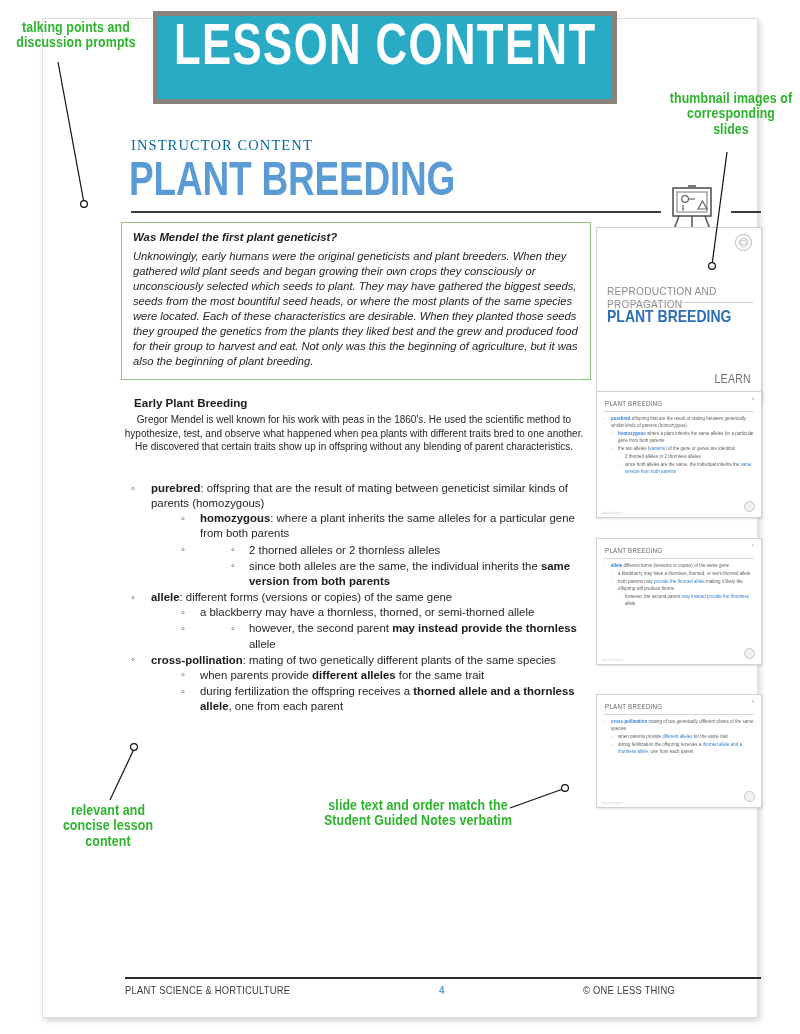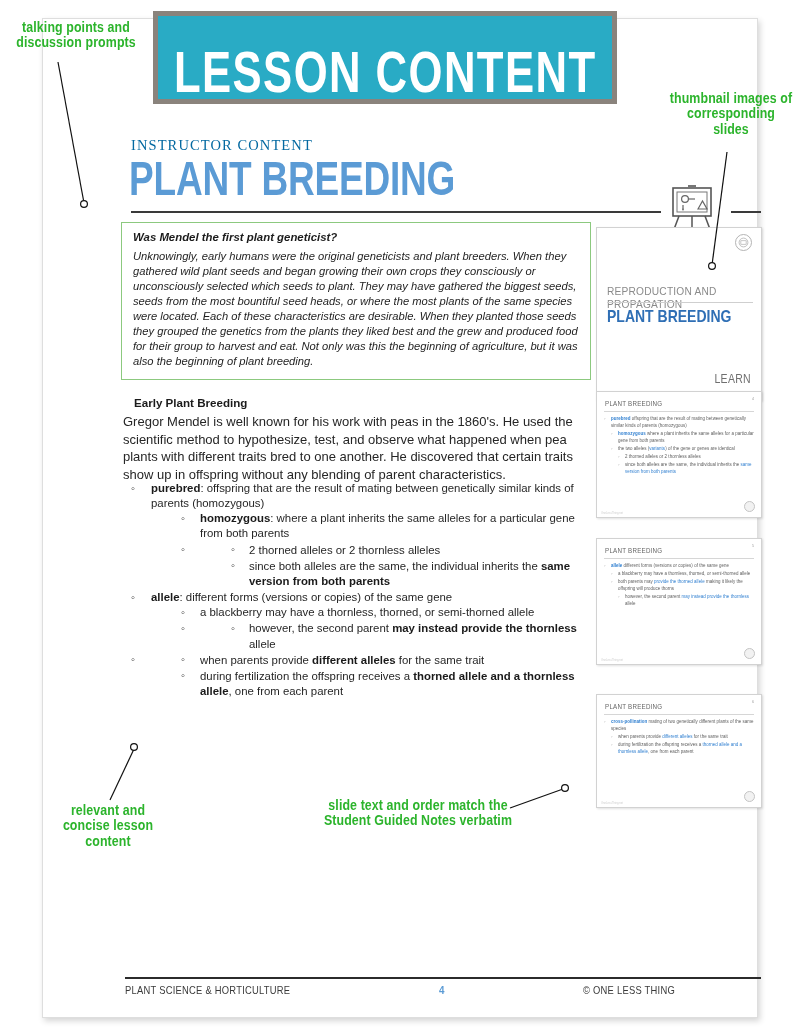--- a/index.html
+++ b/index.html
@@ -19,21 +19,21 @@
     border: 1px solid #dedede;
     box-shadow: 2px 3px 6px rgba(0,0,0,0.17);
   }
 
   
   .banner {
     position: absolute; left: 153px; top: 11px;
     width: 464px; height: 93px;
     background: #29abc5;
     border: 5px solid #8a837c;
-    display: flex; align-items: flex-end; justify-content: center;
+    display: flex; align-items: flex-start; justify-content: center;
   }
   .banner-text {
     color: #ffffff;
     font-family: "Liberation Sans Narrow", "Liberation Sans", sans-serif;
     font-size: 47px; font-weight: bold;
     letter-spacing: 1.5px;
     transform: scaleX(0.93) scaleY(1.22);
     white-space: nowrap;
   }
 
@@ -76,21 +76,21 @@
     line-height: 1.345; text-align: left;
   }
 
   
   .sec-head {
     position: absolute; left: 80px; top: 377px;
     font-size: 11.6px; font-weight: bold; color: #1b1b1b; margin-left: 11px;
   }
   .sec-para {
     position: absolute; left: 80px; top: 394px; width: 462px;
-    font-size: 13px; color: #262626; line-height: 1.355;
+    font-size: 10px; color: #262626; line-height: 1.355; text-align: center;
   }
 
   ul.lvl { list-style: none; }
   .bullets { position: absolute; left: 80px; top: 462px; width: 470px; }
   li.item { position: relative; font-size: 11.4px; color: #262626; line-height: 1.33; margin-bottom: 1px; }
   li.item > .btxt { display: block; }
   li.item::before {
     content: "\25E6";
     position: absolute; font-size: 11px; color: #333;
   }
@@ -241,21 +241,21 @@
     <div class="callout">
       <div class="callout-q">Was Mendel the first plant geneticist?</div>
       <div class="callout-body">Unknowingly, early humans were the original geneticists and plant breeders. When they gathered wild plant seeds and began growing their own crops they consciously or unconsciously selected which seeds to plant. They may have gathered the biggest seeds, seeds from the most bountiful seed heads, or where the most plants of the same species were located. Each of these characteristics are desirable. When they planted those seeds they grouped the genetics from the plants they liked best and the grew and produced food for their group to harvest and eat. Not only was this the beginning of agriculture, but it was also the beginning of plant breeding.</div>
     </div>
 
     <div class="sec-head">Early Plant Breeding</div>
     <div class="sec-para">Gregor Mendel is well known for his work with peas in the 1860's. He used the scientific method to hypothesize, test, and observe what happened when pea plants with different traits bred to one another. He discovered that certain traits show up in offspring without any blending of parent characteristics.</div>
 
     <ul class="lvl bullets">
       <li class="item l1">
-        <span class="btxt"><b>purebred</b><span>: offspring that are the result of mating between genetically similar kinds of parents (homozygous)</span></span>
+        <span class="btxt"><b>purebred</b><span>: offspring that are the result of mating between geneticist similar kinds of parents (homozygous)</span></span>
         <ul class="lvl nest1">
           <li class="item l2">
             <span class="btxt"><b>homozygous</b><span>: where a plant inherits the same alleles for a particular gene from both parents</span></span>
           </li>
           <li class="item l2">
             <ul class="lvl nest2">
               <li class="item l3">
                 <span class="btxt">2 thorned alleles or 2 thornless alleles</span>
               </li>
               <li class="item l3">
@@ -274,20 +274,21 @@
           <li class="item l2">
             <ul class="lvl nest2">
               <li class="item l3">
                 <span class="btxt"><span>however, the second parent </span><b>may instead provide the thornless</b><span> allele</span></span>
               </li>
             </ul>
           </li>
         </ul>
       </li>
       <li class="item l1">
+        <span class="btxt"><b>cross-pollination</b><span>: mating of two genetically different plants of the same species</span></span>
         <ul class="lvl nest1">
           <li class="item l2">
             <span class="btxt"><span>when parents provide </span><b>different alleles</b><span> for the same trait</span></span>
           </li>
           <li class="item l2">
             <span class="btxt"><span>during fertilization the offspring receives a </span><b>thorned allele and a thornless allele</b><span>, one from each parent</span></span>
           </li>
         </ul>
       </li>
     </ul>

